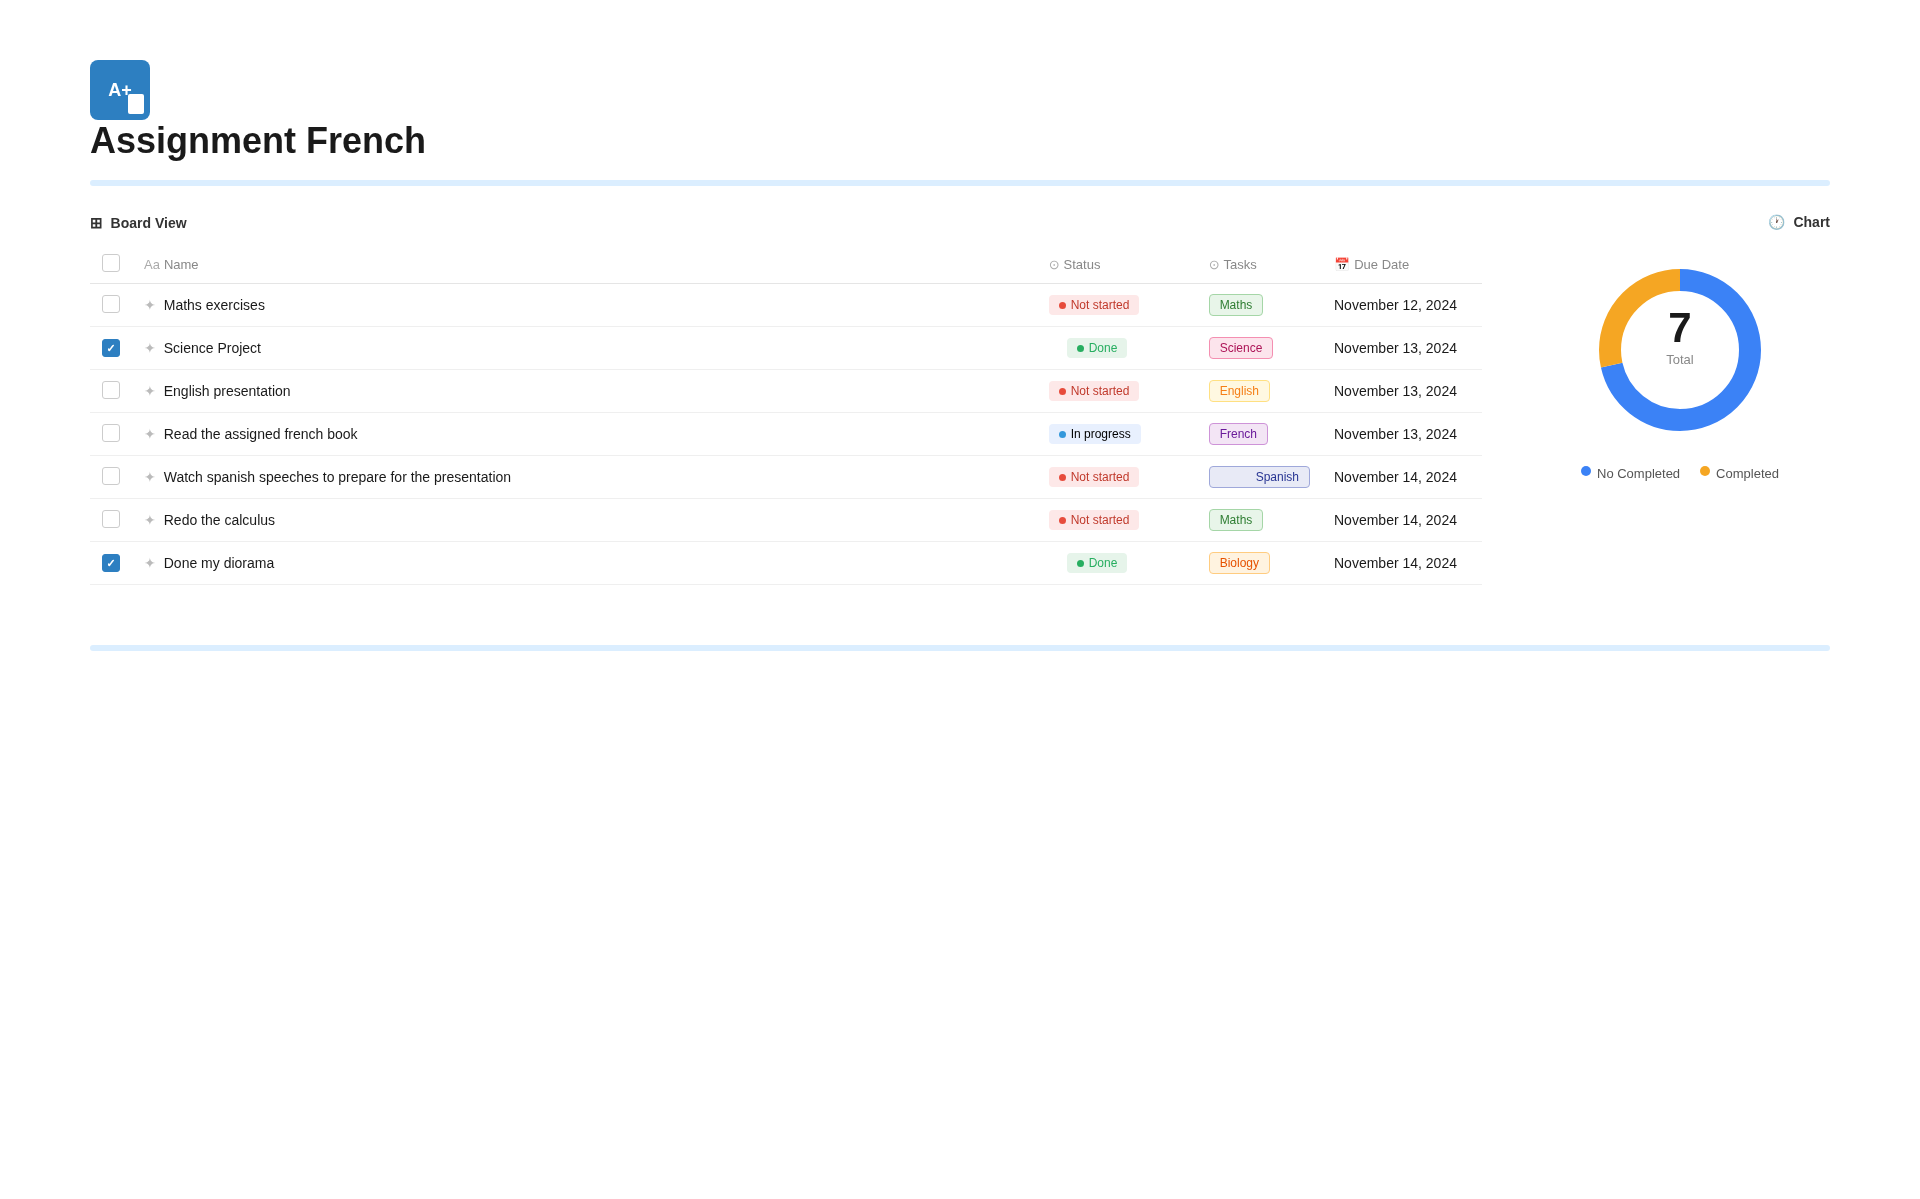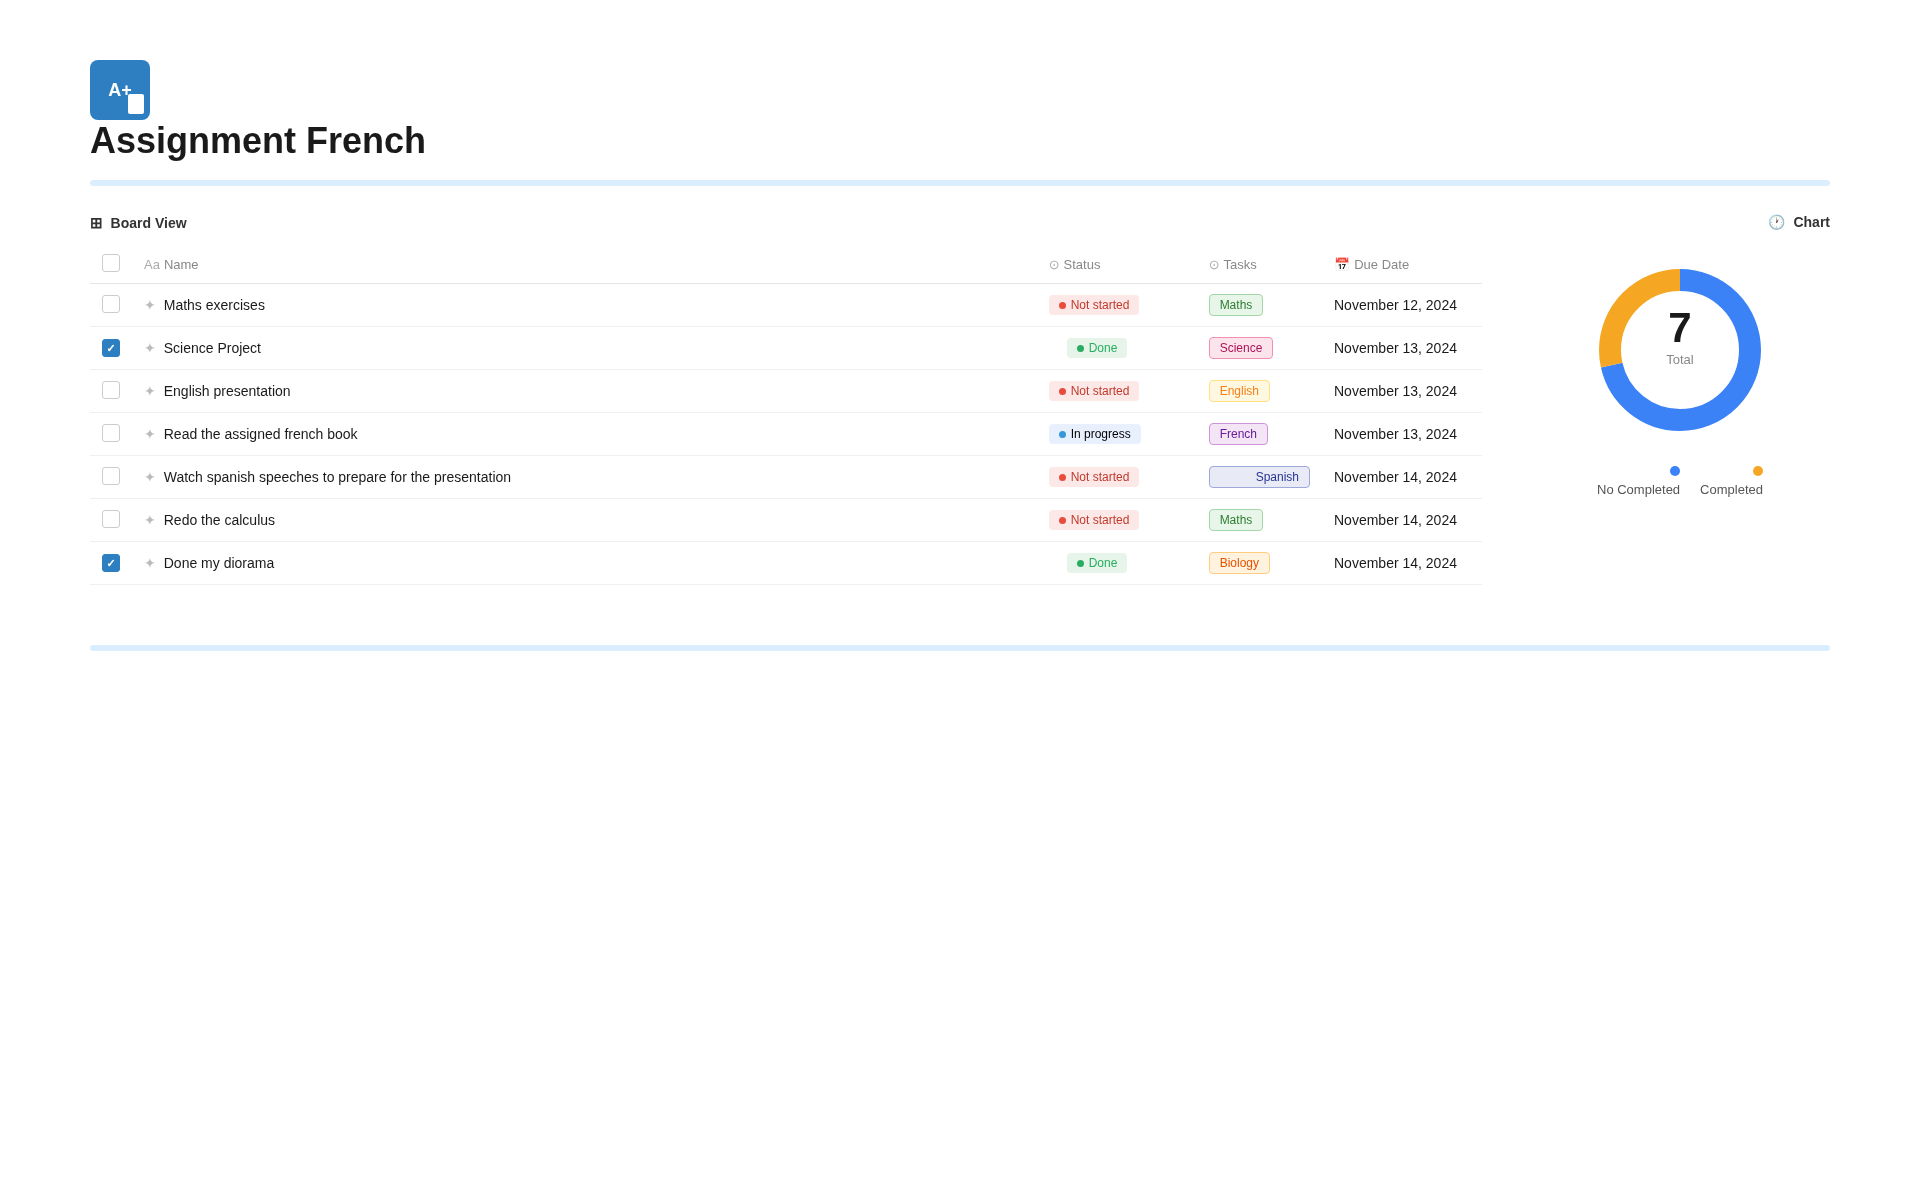--- a/index.html
+++ b/index.html
@@ -55,21 +55,21 @@
     .class-spanish { background: #e8eaf6; color: #283593; border: 1px solid #9fa8da; padding-left: 46px; }
     .class-biology { background: #fff3e0; color: #e65100; border: 1px solid #ffcc80; }
 
     .chart-section { width: 300px; flex-shrink: 0; }
     .chart-header { display: flex; align-items: center; gap: 8px; font-weight: 600; font-size: 14px; margin-bottom: 20px; justify-content: flex-end; color: #333; }
 
     .donut-container { display: flex; flex-direction: column; align-items: center; }
     .donut-svg { width: 200px; height: 200px; }
 
     .donut-legend { display: flex; gap: 20px; margin-top: 16px; }
-    .legend-item { display: flex; align-items: flex-end; gap: 6px; font-size: 13px; color: #555; flex-direction: column; }
+    .legend-item { display: flex; align-items: flex-start; gap: 6px; font-size: 13px; color: #555; }
     .legend-dot { width: 10px; height: 10px; border-radius: 50%; }
     .legend-blue { background: #3b82f6; }
     .legend-yellow { background: #f5a623; }
 
     .weekly-section { }
     .weekly-title { font-size: 26px; font-weight: 700; margin-bottom: 20px; }
 
     .weekly-content { display: flex; gap: 60px; align-items: flex-start; }
 
     .book-card { background: #fff; border: 1px solid #e5e5e5; border-radius: 8px; padding: 24px; width: 580px; min-height: 100px; display: flex; align-items: flex-start; gap: 12px; }

